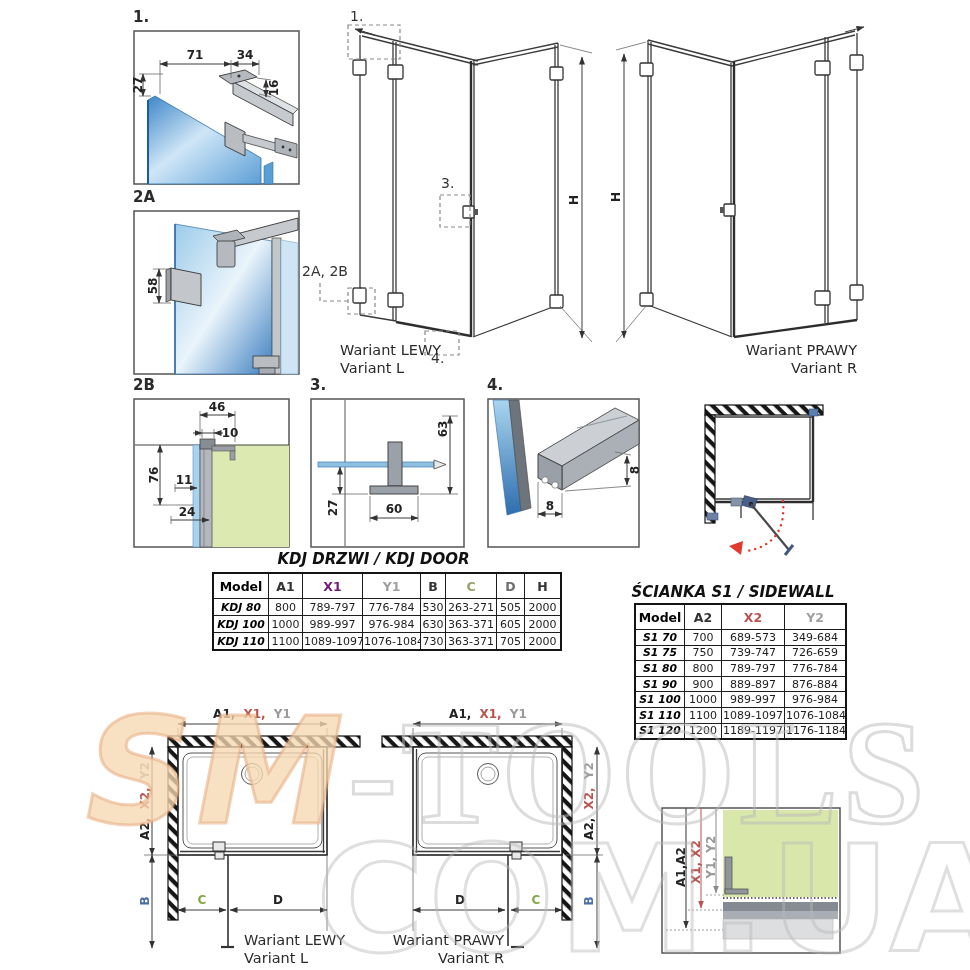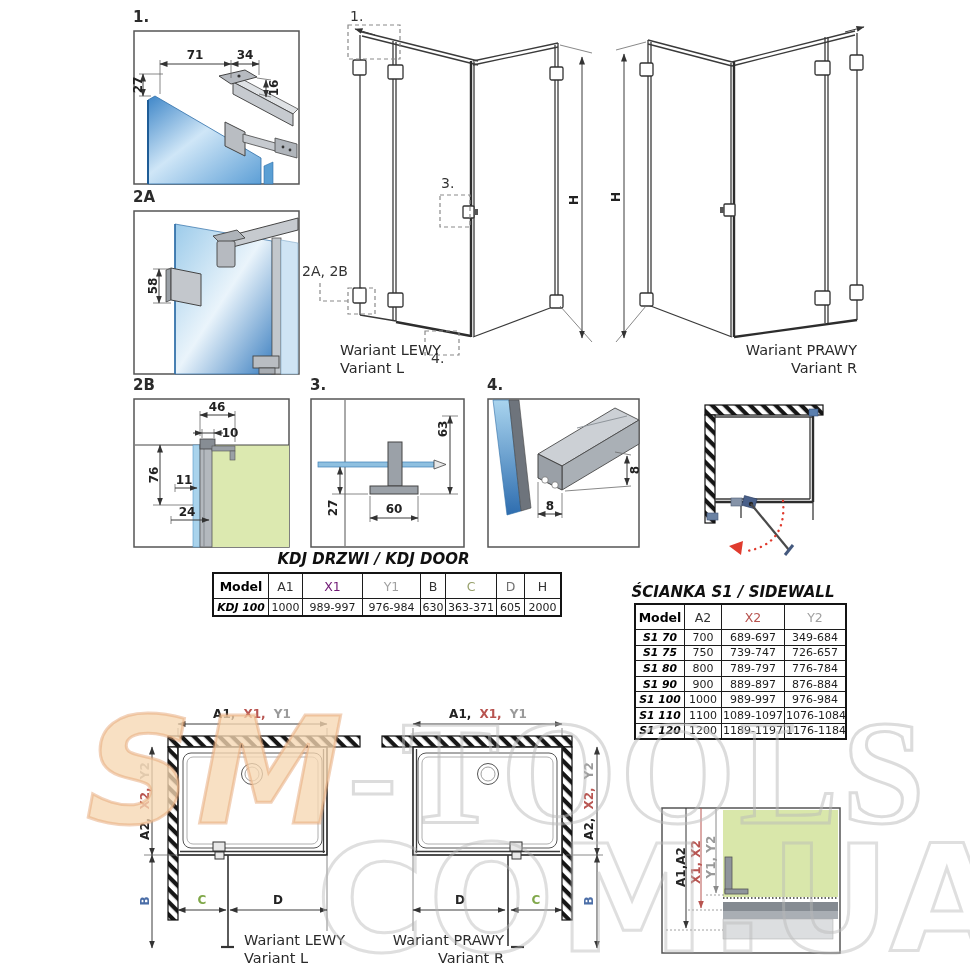--- a/index.html
+++ b/index.html
@@ -3,21 +3,21 @@
 <meta charset="utf-8">
 <style>
   html,body{margin:0;padding:0;background:#fff;font-family:"DejaVu Sans",sans-serif;}
   .canvas{position:relative;width:970px;height:970px;background:#fff;overflow:hidden;}
   .detail-label{position:absolute;font-size:15px;font-weight:600;color:#2b2b2b;z-index:5;}
   .tbl-title{position:absolute;font-weight:700;font-style:italic;color:#101010;text-align:center;z-index:6;}
   #kdj-title{left:212px;top:550px;width:323px;font-size:15px;}
   #s1-title{left:626px;top:583px;width:214px;font-size:15px;}
   .dtable{position:absolute;border-collapse:collapse;table-layout:fixed;background:#fff;z-index:6;border:2.4px solid #141414;}
   .dtable th,.dtable td{border:1.5px solid #1c1c1c;text-align:center;vertical-align:middle;padding:0 1px;white-space:nowrap;overflow:hidden;}
-  .dtable th{font-size:12.5px;font-weight:400;height:24px;color:#222;}
+  .dtable th{font-size:12.5px;font-weight:700;height:24px;color:#222;}
   .dtable th.mh{font-weight:700;color:#000;}
   .dtable td{font-size:11px;color:#1d1d1d;height:16px;}
   .dtable td.model{font-weight:700;font-style:italic;font-size:10.8px;color:#000;}
   #kdj-table{left:212px;top:572px;width:325px;}
   #kdj-table th:nth-child(1){width:52px}#kdj-table th:nth-child(2){width:31px}
   #kdj-table th:nth-child(3){width:57px}#kdj-table th:nth-child(4){width:55px}
   #kdj-table th:nth-child(5){width:22px}#kdj-table th:nth-child(6){width:48px}
   #kdj-table th:nth-child(7){width:25px}#kdj-table th:nth-child(8){width:33px}
   #s1-table{left:634px;top:603px;width:200px;}
   #s1-table th:nth-child(1){width:46px}#s1-table th:nth-child(2){width:34px}
@@ -362,54 +362,74 @@
           <th style="color: #701a75;">X1</th>
           <th style="color: rgb(160, 160, 160);">Y1</th>
           <th style="color: rgb(51, 51, 51);">B</th>
           <th style="color: rgb(151, 160, 107);">C</th>
           <th style="color: rgb(110, 110, 110);">D</th>
           <th style="color: rgb(51, 51, 51);">H</th>
         </tr>
       </thead>
       <tbody>
         <tr>
+          <td class="model">KDJ 80</td>
+          <td>800</td>
+          <td>789-797</td>
+          <td>776-784</td>
+          <td>530</td>
+          <td>263-271</td>
+          <td>505</td>
+          <td>2000</td>
+        </tr>
+        <tr>
           <td class="model">KDJ 100</td>
           <td>1000</td>
           <td>989-997</td>
           <td>976-984</td>
           <td>630</td>
           <td>363-371</td>
           <td>605</td>
           <td>2000</td>
         </tr>
+        <tr>
+          <td class="model">KDJ 110</td>
+          <td>1100</td>
+          <td>1089-1097</td>
+          <td>1076-1084</td>
+          <td>730</td>
+          <td>363-371</td>
+          <td>705</td>
+          <td>2000</td>
+        </tr>
       </tbody>
     </table>
 
   <div id="s1-title" class="tbl-title">ŚCIANKA S1 / SIDEWALL S1</div>
   <table id="s1-table" class="dtable">
       <thead>
         <tr>
           <th class="mh" style="color: rgb(0, 0, 0);">Model</th>
           <th style="color: rgb(51, 51, 51);">A2</th>
           <th style="color: rgb(184, 84, 80);">X2</th>
           <th style="color: rgb(160, 160, 160);">Y2</th>
         </tr>
       </thead>
       <tbody>
         <tr>
           <td class="model">S1 70</td>
           <td>700</td>
-          <td>689-697</td>
+          <td>689-573</td>
           <td>349-684</td>
         </tr>
         <tr>
           <td class="model">S1 75</td>
           <td>750</td>
           <td>739-747</td>
-          <td>726-657</td>
+          <td>726-659</td>
         </tr>
         <tr>
           <td class="model">S1 80</td>
           <td>800</td>
           <td>789-797</td>
           <td>776-784</td>
         </tr>
         <tr>
           <td class="model">S1 90</td>
           <td>900</td>

